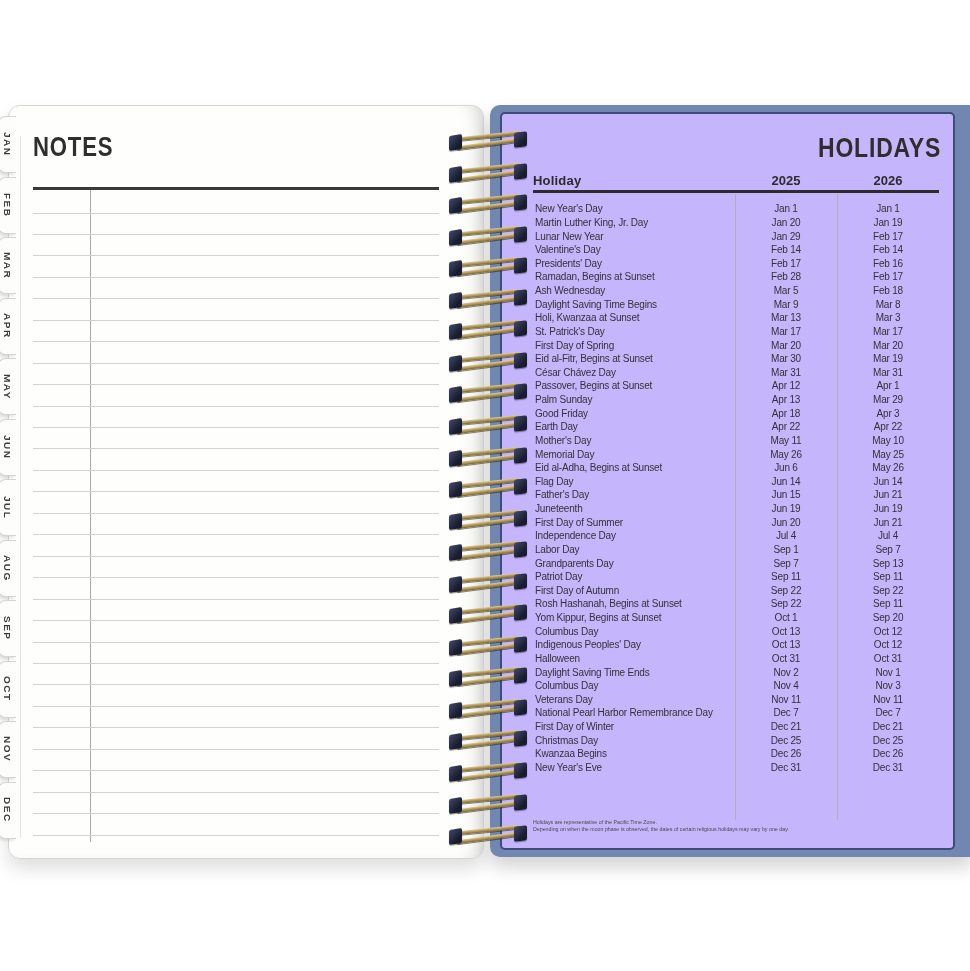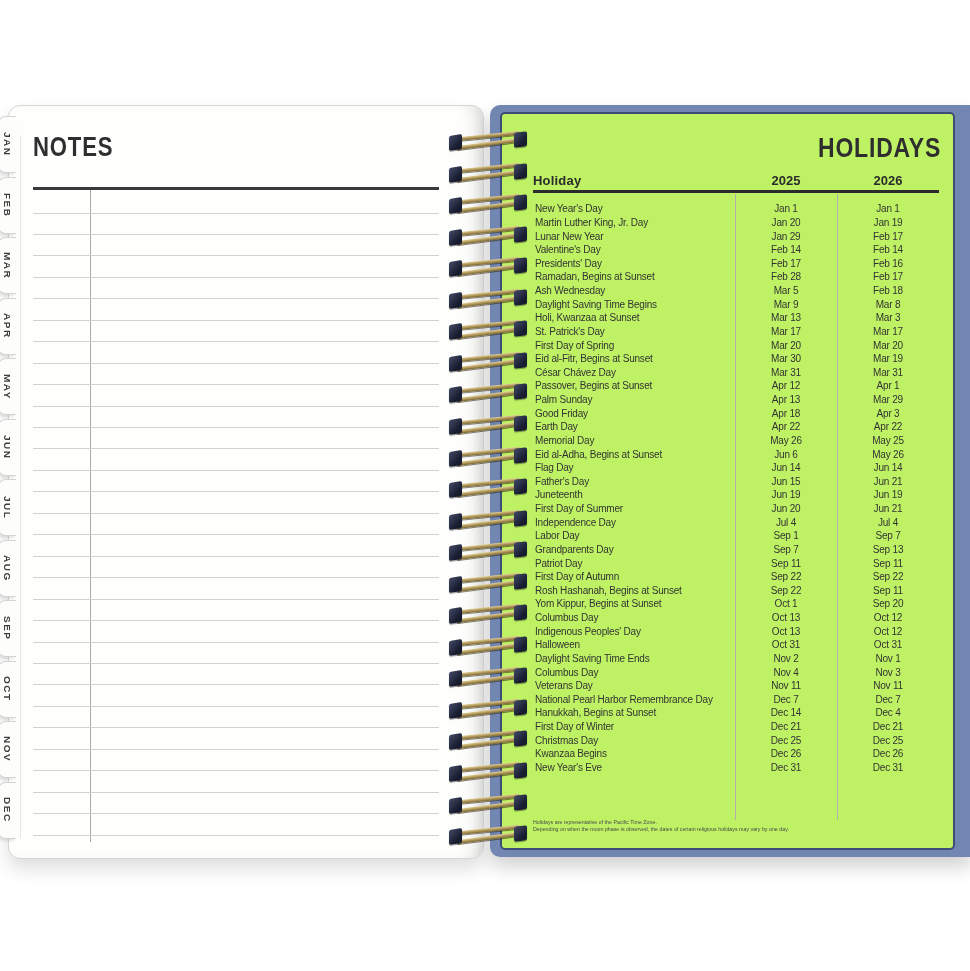--- a/index.html
+++ b/index.html
@@ -37,21 +37,21 @@
   .coil .cap{position:absolute;width:13px;height:15px;border-radius:2px;
     background:linear-gradient(135deg,#434a66 0%,#171c2f 70%);box-shadow:0 1px 1px rgba(0,0,0,.4);}
   .coil .cap-l{left:2px;top:5px;transform:skewY(-8deg);}
   .coil .cap-r{right:2px;top:2px;transform:skewY(-6deg);}
 
   
   .right-cover{position:absolute;left:490px;top:105px;width:482px;height:752px;
     background:#7187b2;border-radius:10px 0 0 10px;
     box-shadow:0 10px 18px rgba(0,0,0,.18);}
   .right-page{position:absolute;left:10px;top:7px;width:451px;height:734px;
-    background:#bef264;border:2px solid #3f4c76;border-radius:5px;}
+    background:#c4b5fd;border:2px solid #3f4c76;border-radius:5px;}
   .holidays-title{position:absolute;right:12px;top:18px;margin:0;font-size:28px;font-weight:700;
     letter-spacing:1px;color:#2e2e2e;transform:scaleX(.82);transform-origin:right top;white-space:nowrap;}
   .thead{position:absolute;left:31px;top:56px;width:406px;height:18px;display:grid;
     grid-template-columns:202px 102px 102px;align-items:end;}
   .thead .h-name{font-size:13px;font-weight:700;letter-spacing:.2px;}
   .thead .h-year{font-size:13px;font-weight:700;text-align:center;}
   .table-rule{position:absolute;left:31px;top:76px;width:406px;height:2.5px;background:#2c2c2c;}
   .col-line{position:absolute;top:80px;width:1px;height:626px;background:#b0b0ad;}
   .col-line.l1{left:233px;}
   .col-line.l2{left:335px;}
@@ -376,20 +376,25 @@
             <span class="c-name">Good Friday</span>
             <span class="c-date">Apr 18</span>
             <span class="c-date">Apr 3</span>
           </div>
           <div class="t-row">
             <span class="c-name">Earth Day</span>
             <span class="c-date">Apr 22</span>
             <span class="c-date">Apr 22</span>
           </div>
           <div class="t-row">
+            <span class="c-name">Mother's Day</span>
+            <span class="c-date">May 11</span>
+            <span class="c-date">May 10</span>
+          </div>
+          <div class="t-row">
             <span class="c-name">Memorial Day</span>
             <span class="c-date">May 26</span>
             <span class="c-date">May 25</span>
           </div>
           <div class="t-row">
             <span class="c-name">Eid al-Adha, Begins at Sunset</span>
             <span class="c-date">Jun 6</span>
             <span class="c-date">May 26</span>
           </div>
           <div class="t-row">
@@ -476,25 +481,20 @@
             <span class="c-name">Veterans Day</span>
             <span class="c-date">Nov 11</span>
             <span class="c-date">Nov 11</span>
           </div>
           <div class="t-row">
             <span class="c-name">National Pearl Harbor Remembrance Day</span>
             <span class="c-date">Dec 7</span>
             <span class="c-date">Dec 7</span>
           </div>
           <div class="t-row">
-            <span class="c-name">Hanukkah, Begins at Sunset</span>
-            <span class="c-date">Dec 14</span>
-            <span class="c-date">Dec 4</span>
-          </div>
-          <div class="t-row">
             <span class="c-name">First Day of Winter</span>
             <span class="c-date">Dec 21</span>
             <span class="c-date">Dec 21</span>
           </div>
           <div class="t-row">
             <span class="c-name">Christmas Day</span>
             <span class="c-date">Dec 25</span>
             <span class="c-date">Dec 25</span>
           </div>
           <div class="t-row">

